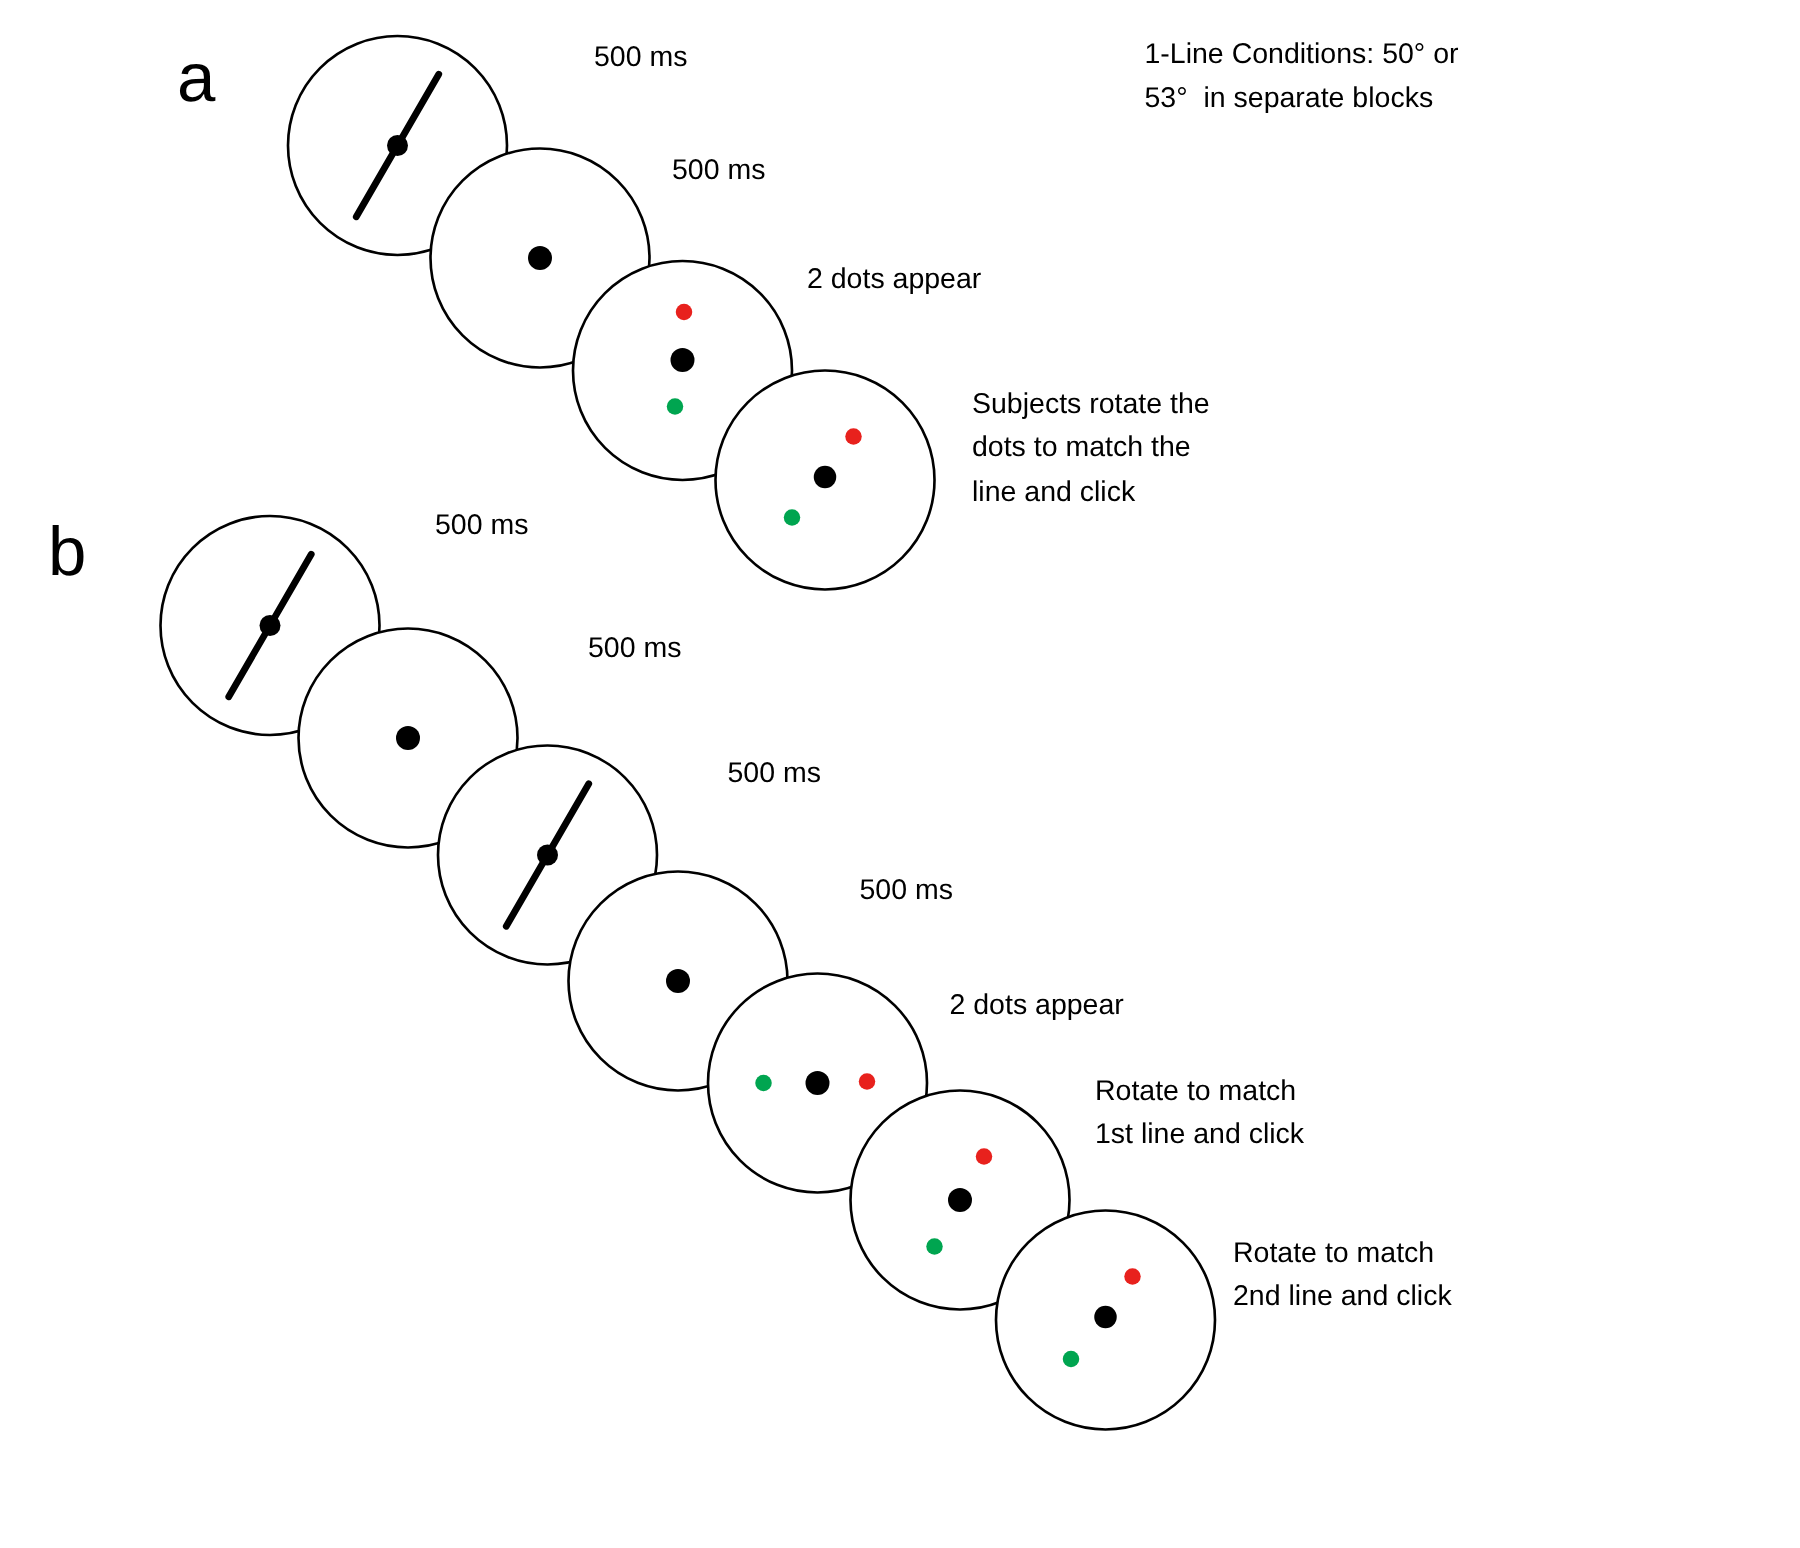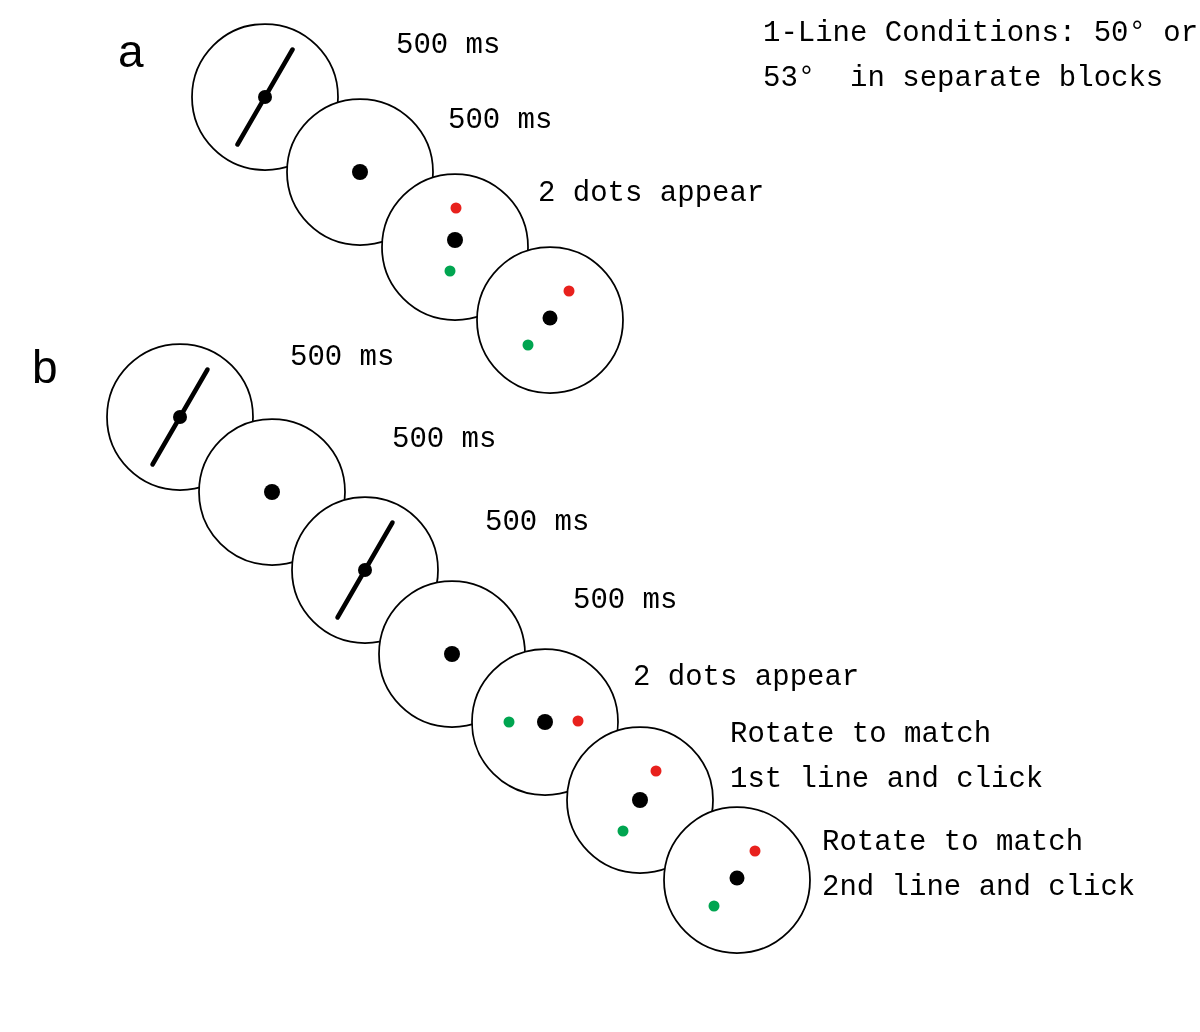--- a/index.html
+++ b/index.html
@@ -16,24 +16,23 @@
     color: #000000;
     overflow: hidden;
   }
   .canvas svg {
     position: absolute;
     left: 0;
     top: 0;
   }
   .lbl {
     position: absolute;
-    font-size: 29px;
+    font-size: 19px;
     line-height: 1.55;
     white-space: pre-wrap;
-    font-family: Liberation Mono, monospace;
   }
   .panel-label {
     position: absolute;
     font-size: 46px;
     line-height: 1;
   }
   .frame {
     fill: #ffffff;
     stroke: #000000;
     stroke-width: 1.75;
@@ -116,22 +115,25 @@
   </svg>
 
   <div class="panel-label" style="left:118px; top:28px;">a</div>
 
   <div class="lbl" style="left:396px; top:24px;">500 ms</div>
 
   <div class="lbl" style="left:448px; top:99px;">500 ms</div>
 
   <div class="lbl" style="left:538px; top:172px;">2 dots appear</div>
 
+  <div class="lbl" style="left:648px; top:255px;">Subjects rotate the
+dots to match the
+line and click</div>
 
-  <div class="lbl" style="left:763px; top:12px;">1-Line Conditions: 50° or
+  <div class="lbl" style="left:763px; top:22px;">1-Line Conditions: 50° or
 53°  in separate blocks</div>
 
   <div class="panel-label" style="left:32px; top:344px;">b</div>
 
   <div class="lbl" style="left:290px; top:336px;">500 ms</div>
 
   <div class="lbl" style="left:392px; top:418px;">500 ms</div>
 
   <div class="lbl" style="left:485px; top:501px;">500 ms</div>
 

